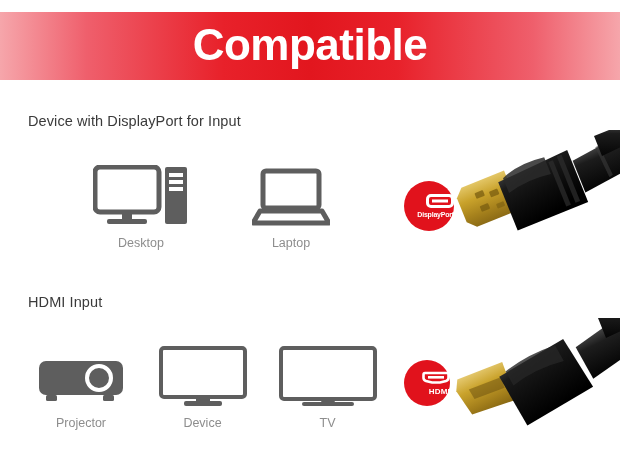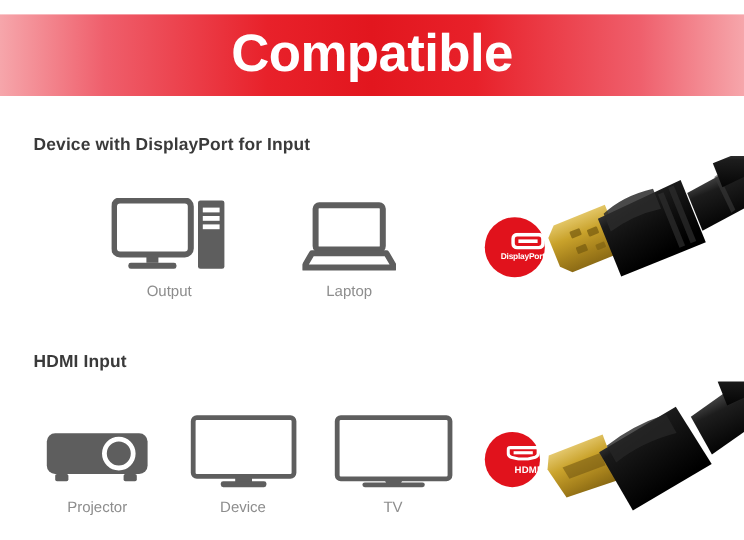--- a/index.html
+++ b/index.html
@@ -43,21 +43,20 @@
     margin-top: -2px;
   }
 
   
   .section-heading {
     position: absolute;
     left: 28px;
     font-size: 14.5px;
     color: #3a3a3a;
     letter-spacing: 0.1px;
-    font-weight: bold;
   }
   #heading-input  { top: 113px; }
   #heading-output { top: 294px; }
 
   
   .device-row {
     position: absolute;
     display: flex;
     align-items: flex-end;
   }
@@ -135,21 +134,21 @@
         <rect x="29" y="47" width="10" height="7" fill="#5e5e5e"></rect>
 
         <rect x="14" y="54" width="40" height="5" rx="2" ry="2" fill="#5e5e5e"></rect>
 
         <rect x="72" y="2" width="22" height="57" rx="2" ry="2" fill="#5e5e5e"></rect>
         <rect x="76" y="8" width="14" height="4" fill="#ffffff"></rect>
         <rect x="76" y="15" width="14" height="4" fill="#ffffff"></rect>
         <rect x="76" y="22" width="14" height="4" fill="#ffffff"></rect>
       </svg>
     </div>
-    <div class="device-label">Output</div>
+    <div class="device-label">Desktop</div>
   </div>
 
   <div class="device" style="width:150px;">
     <div class="device-art">
       <svg width="78" height="62" viewBox="0 0 78 62">
 
         <rect x="11" y="6" width="56" height="37" rx="3" ry="3" fill="none" stroke="#5e5e5e" stroke-width="5"></rect>
 
         <path d="M8 46 L70 46 L77 58 L1 58 Z" fill="none" stroke="#5e5e5e" stroke-width="5" stroke-linejoin="round"></path>
       </svg>

